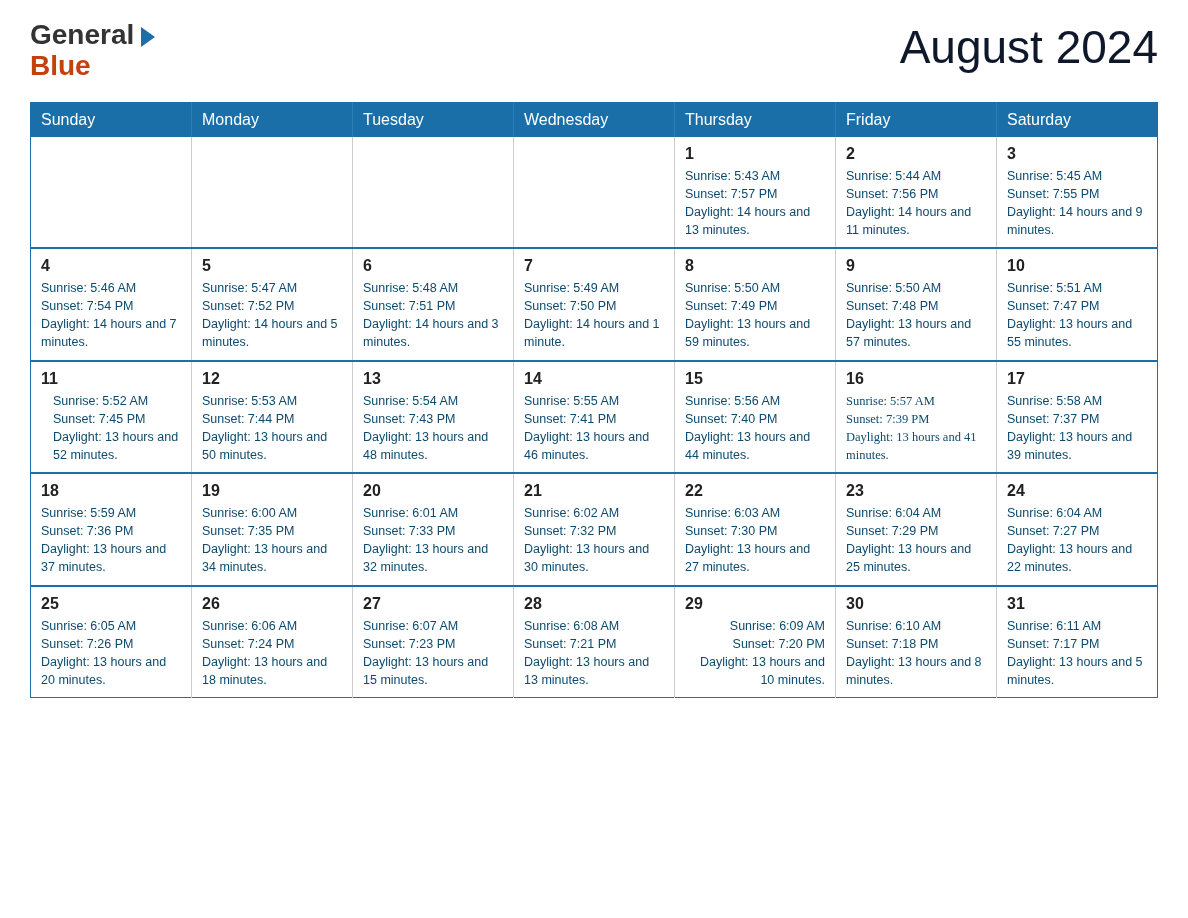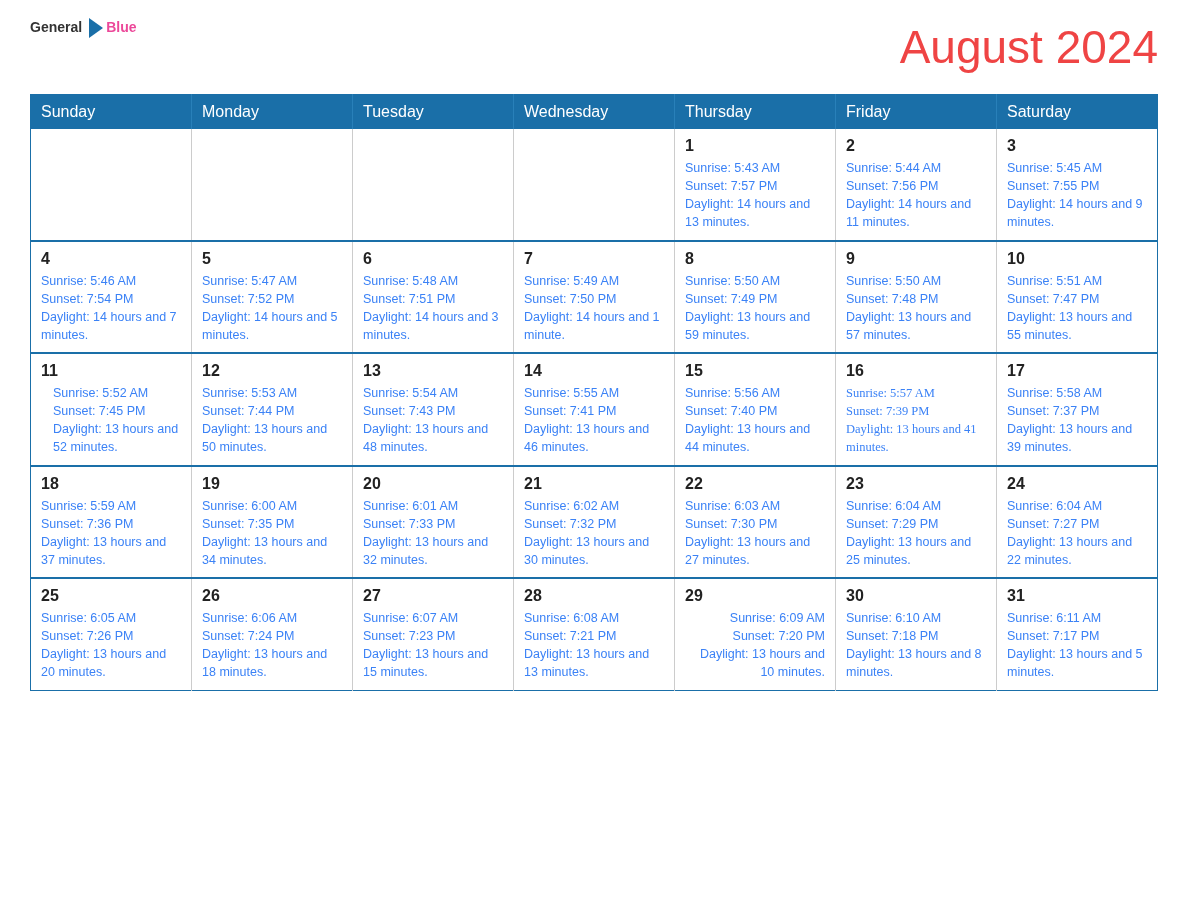--- a/index.html
+++ b/index.html
@@ -12,39 +12,39 @@
       padding: 20px 30px;
     }
     .header {
       display: flex;
       justify-content: space-between;
       align-items: flex-start;
       margin-bottom: 20px;
     }
     .logo {
       display: flex;
-      flex-direction: row;
-      font-size: 14px;
+      flex-direction: column;
+      font-size: 28px;
       font-weight: bold;
       line-height: 1.1;
     }
     .logo-general { color: #333; }
-    .logo-blue { color: #ec4899; }
+    .logo-blue { color: #c2410c; }
     .logo-triangle {
       display: inline-block;
       width: 0; height: 0;
       border-left: 10px solid transparent;
       border-right: 10px solid transparent;
       border-bottom: 14px solid #1a6fa8;
       margin-left: 4px;
       vertical-align: middle;
       transform: rotate(90deg);
     }
     .title-block { text-align: right; }
-    .month-year { font-size: 46px; font-weight: normal; color: #ef4444; }
+    .month-year { font-size: 46px; font-weight: normal; color: #0f172a; }
     .location { font-size: 20px; color: #555; margin-top: 4px; }
 
     .calendar {
       width: 100%;
       border-collapse: collapse;
       border: 1px solid #1a6fa8;
     }
     .calendar th {
       background: #1a6fa8;
       color: #fff;
@@ -70,21 +70,21 @@
     .day-number {
       font-size: 16px;
       font-weight: bold;
       color: #222;
       display: block;
       margin-bottom: 4px;
     }
     .day-info {
       font-size: 12.5px;
       line-height: 1.45;
-      color: #3b82f6;
+      color: #0c4a6e;
     }
     .empty-cell { background: #fff; }
     .calendar tbody tr td { background: #fff; }
   </style>
 </head>
 <body>
 
 <div class="header">
   <div class="logo">
     <div>

